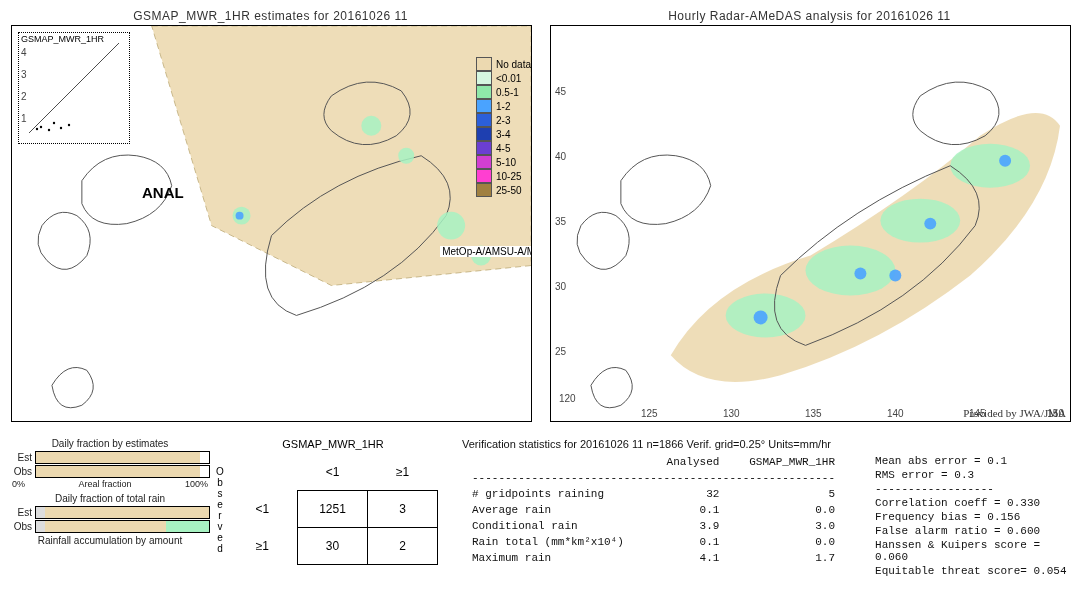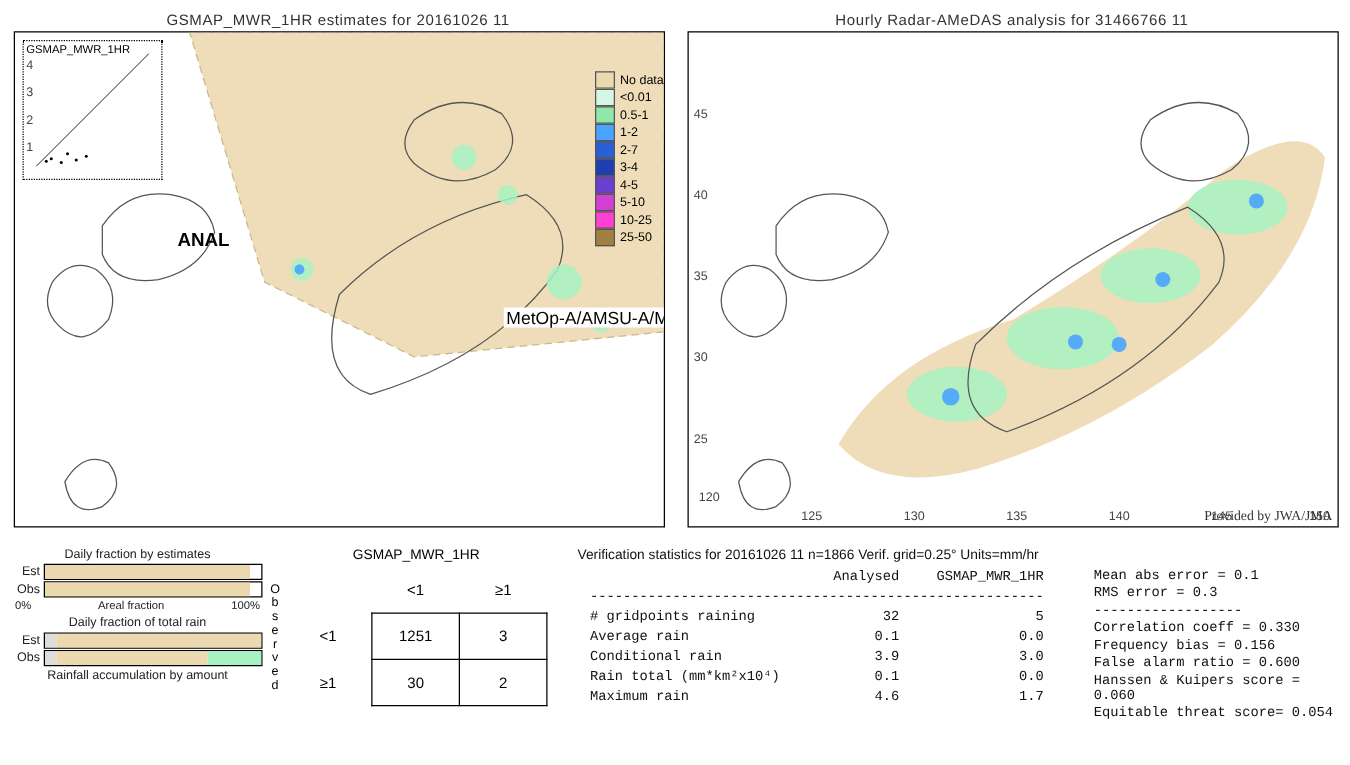--- a/index.html
+++ b/index.html
@@ -95,21 +95,21 @@
   .legend-row {
     display:flex; align-items:center; height:14px;
   }
   .legend-swatch{
     width:14px;height:12px;border:1px solid #555;margin-right:4px;
   }
   .anal-label{
     position:absolute; top:158px; left:130px; font-size:15px; color:#000;font-weight:bold;
   }
   .overlay-label{
-    position:absolute; top:220px; right:-6px; font-size:14px; color:#000;
+    position:absolute; top:220px; right:-6px; font-size:10px; color:#000;
     background:#fff; padding:0 2px;
   }
   .provided {
     position:absolute; right:4px; bottom:2px; font-size:11px; color:#333;font-family:Liberation Serif, serif;
   }
 
   
   .bottom {
     position: absolute;
     top: 438px; left: 10px; right: 10px; bottom: 4px;
@@ -253,21 +253,21 @@
           <div class="legend-row">
             <div class="legend-swatch" style="background: rgb(143, 232, 169);"></div>
             <span>0.5-1</span>
           </div>
           <div class="legend-row">
             <div class="legend-swatch" style="background: rgb(74, 163, 255);"></div>
             <span>1-2</span>
           </div>
           <div class="legend-row">
             <div class="legend-swatch" style="background: rgb(43, 95, 217);"></div>
-            <span>2-7</span>
+            <span>2-3</span>
           </div>
           <div class="legend-row">
             <div class="legend-swatch" style="background: rgb(30, 63, 176);"></div>
             <span>3-4</span>
           </div>
           <div class="legend-row">
             <div class="legend-swatch" style="background: rgb(107, 63, 209);"></div>
             <span>4-5</span>
           </div>
           <div class="legend-row">
@@ -279,21 +279,21 @@
             <span>10-25</span>
           </div>
           <div class="legend-row">
             <div class="legend-swatch" style="background: rgb(160, 128, 64);"></div>
             <span>25-50</span>
           </div>
         </div>
     </div>
 
     <div class="map-panel">
-      <div class="map-title">Hourly Radar-AMeDAS analysis for 31466766 11</div>
+      <div class="map-title">Hourly Radar-AMeDAS analysis for 20161026 11</div>
       <div class="map-frame">
         <svg class="cloud-overlay" viewBox="0 0 520 395" preserveAspectRatio="none">
 
           <path d="M120,330 Q160,260 260,230 Q360,170 430,110 Q490,70 510,100 Q500,180 420,250 Q330,320 230,350 Q155,370 120,330 Z" fill="#ecd9b0" opacity="0.9"></path>
 
           <ellipse class="rain-blob" cx="215" cy="290" rx="40" ry="22"></ellipse>
           <ellipse class="rain-blob" cx="300" cy="245" rx="45" ry="25"></ellipse>
           <ellipse class="rain-blob" cx="370" cy="195" rx="40" ry="22"></ellipse>
           <ellipse class="rain-blob" cx="440" cy="140" rx="40" ry="22"></ellipse>
 
@@ -432,21 +432,21 @@
               <td style="text-align:right">3.9</td>
               <td style="text-align:right">3.0</td>
             </tr>
             <tr>
               <td>Rain total (mm*km²x10⁴)</td>
               <td style="text-align:right">0.1</td>
               <td style="text-align:right">0.0</td>
             </tr>
             <tr>
               <td>Maximum rain</td>
-              <td style="text-align:right">4.6</td>
+              <td style="text-align:right">4.1</td>
               <td style="text-align:right">1.7</td>
             </tr>
           </tbody>
             </table>
         </div>
 
         <div class="metric-list">
           <div>Mean abs error = 0.1</div>
           <div>RMS error = 0.3</div>
           <div class="dash-mini"></div>

